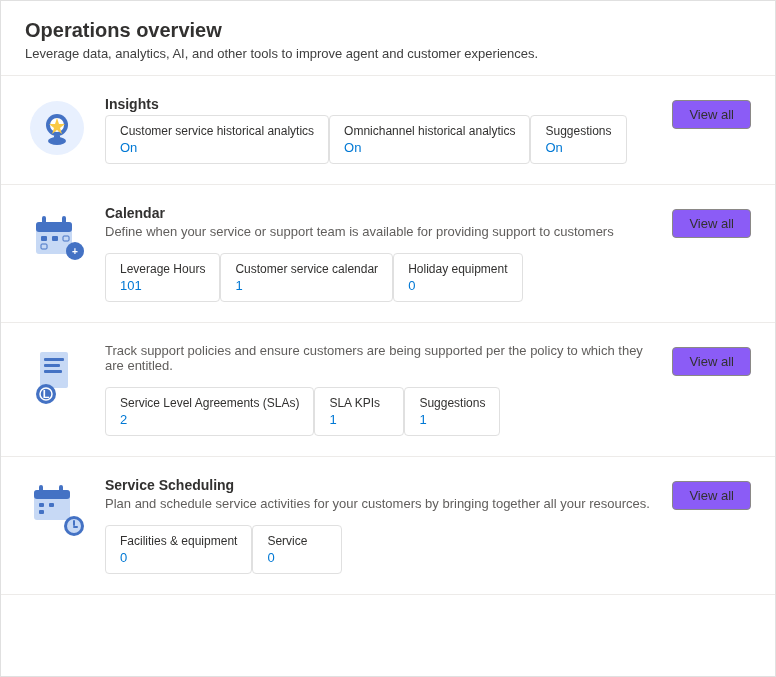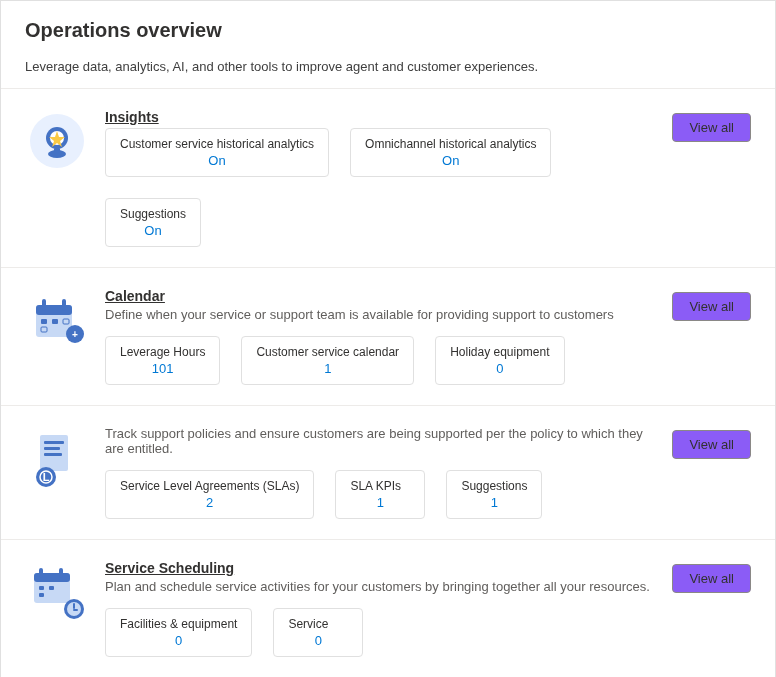--- a/index.html
+++ b/index.html
@@ -12,21 +12,21 @@
       border: 1px solid #e0e0e0;
     }
     .page-header {
       padding: 18px 24px 14px 24px;
       border-bottom: 1px solid #edebe9;
     }
     .page-title {
       font-size: 20px;
       font-weight: 600;
       color: #323130;
-      margin-bottom: 17px;
+      margin-bottom: 4px;
     }
     .page-subtitle {
       font-size: 13px;
       color: #404040;
     }
     .section {
       display: flex;
       align-items: flex-start;
       padding: 20px 24px;
       border-bottom: 1px solid #edebe9;
@@ -42,51 +42,49 @@
     }
     .section-content {
       flex: 1;
       min-width: 0;
     }
     .section-title {
       font-size: 14px;
       font-weight: 600;
       color: #323130;
       margin-bottom: 3px;
-      text-decoration: underline;
     }
     .section-desc {
       font-size: 13px;
       color: #605e5c;
       margin-bottom: 14px;
     }
     .section-cards {
       display: flex;
-      gap: 21px;
+      gap: 0;
       flex-wrap: wrap;
     }
     .card {
       background: #fff;
       border: 1px solid #e0e0e0;
       border-radius: 4px;
       padding: 8px 14px;
       min-width: 90px;
       cursor: pointer;
     }
     .card-label {
       font-size: 12px;
       color: #323130;
       font-weight: 500;
     }
     .card-value {
       font-size: 13px;
       color: #0078d4;
       font-weight: 400;
       margin-top: 2px;
-      text-align: center;
     }
     .view-all-btn {
       flex-shrink: 0;
       padding: 6px 16px;
       border: 1px solid #8a8886;
       background: #8b5cf6;
       border-radius: 4px;
       font-size: 13px;
       color: #323130;
       cursor: pointer;

